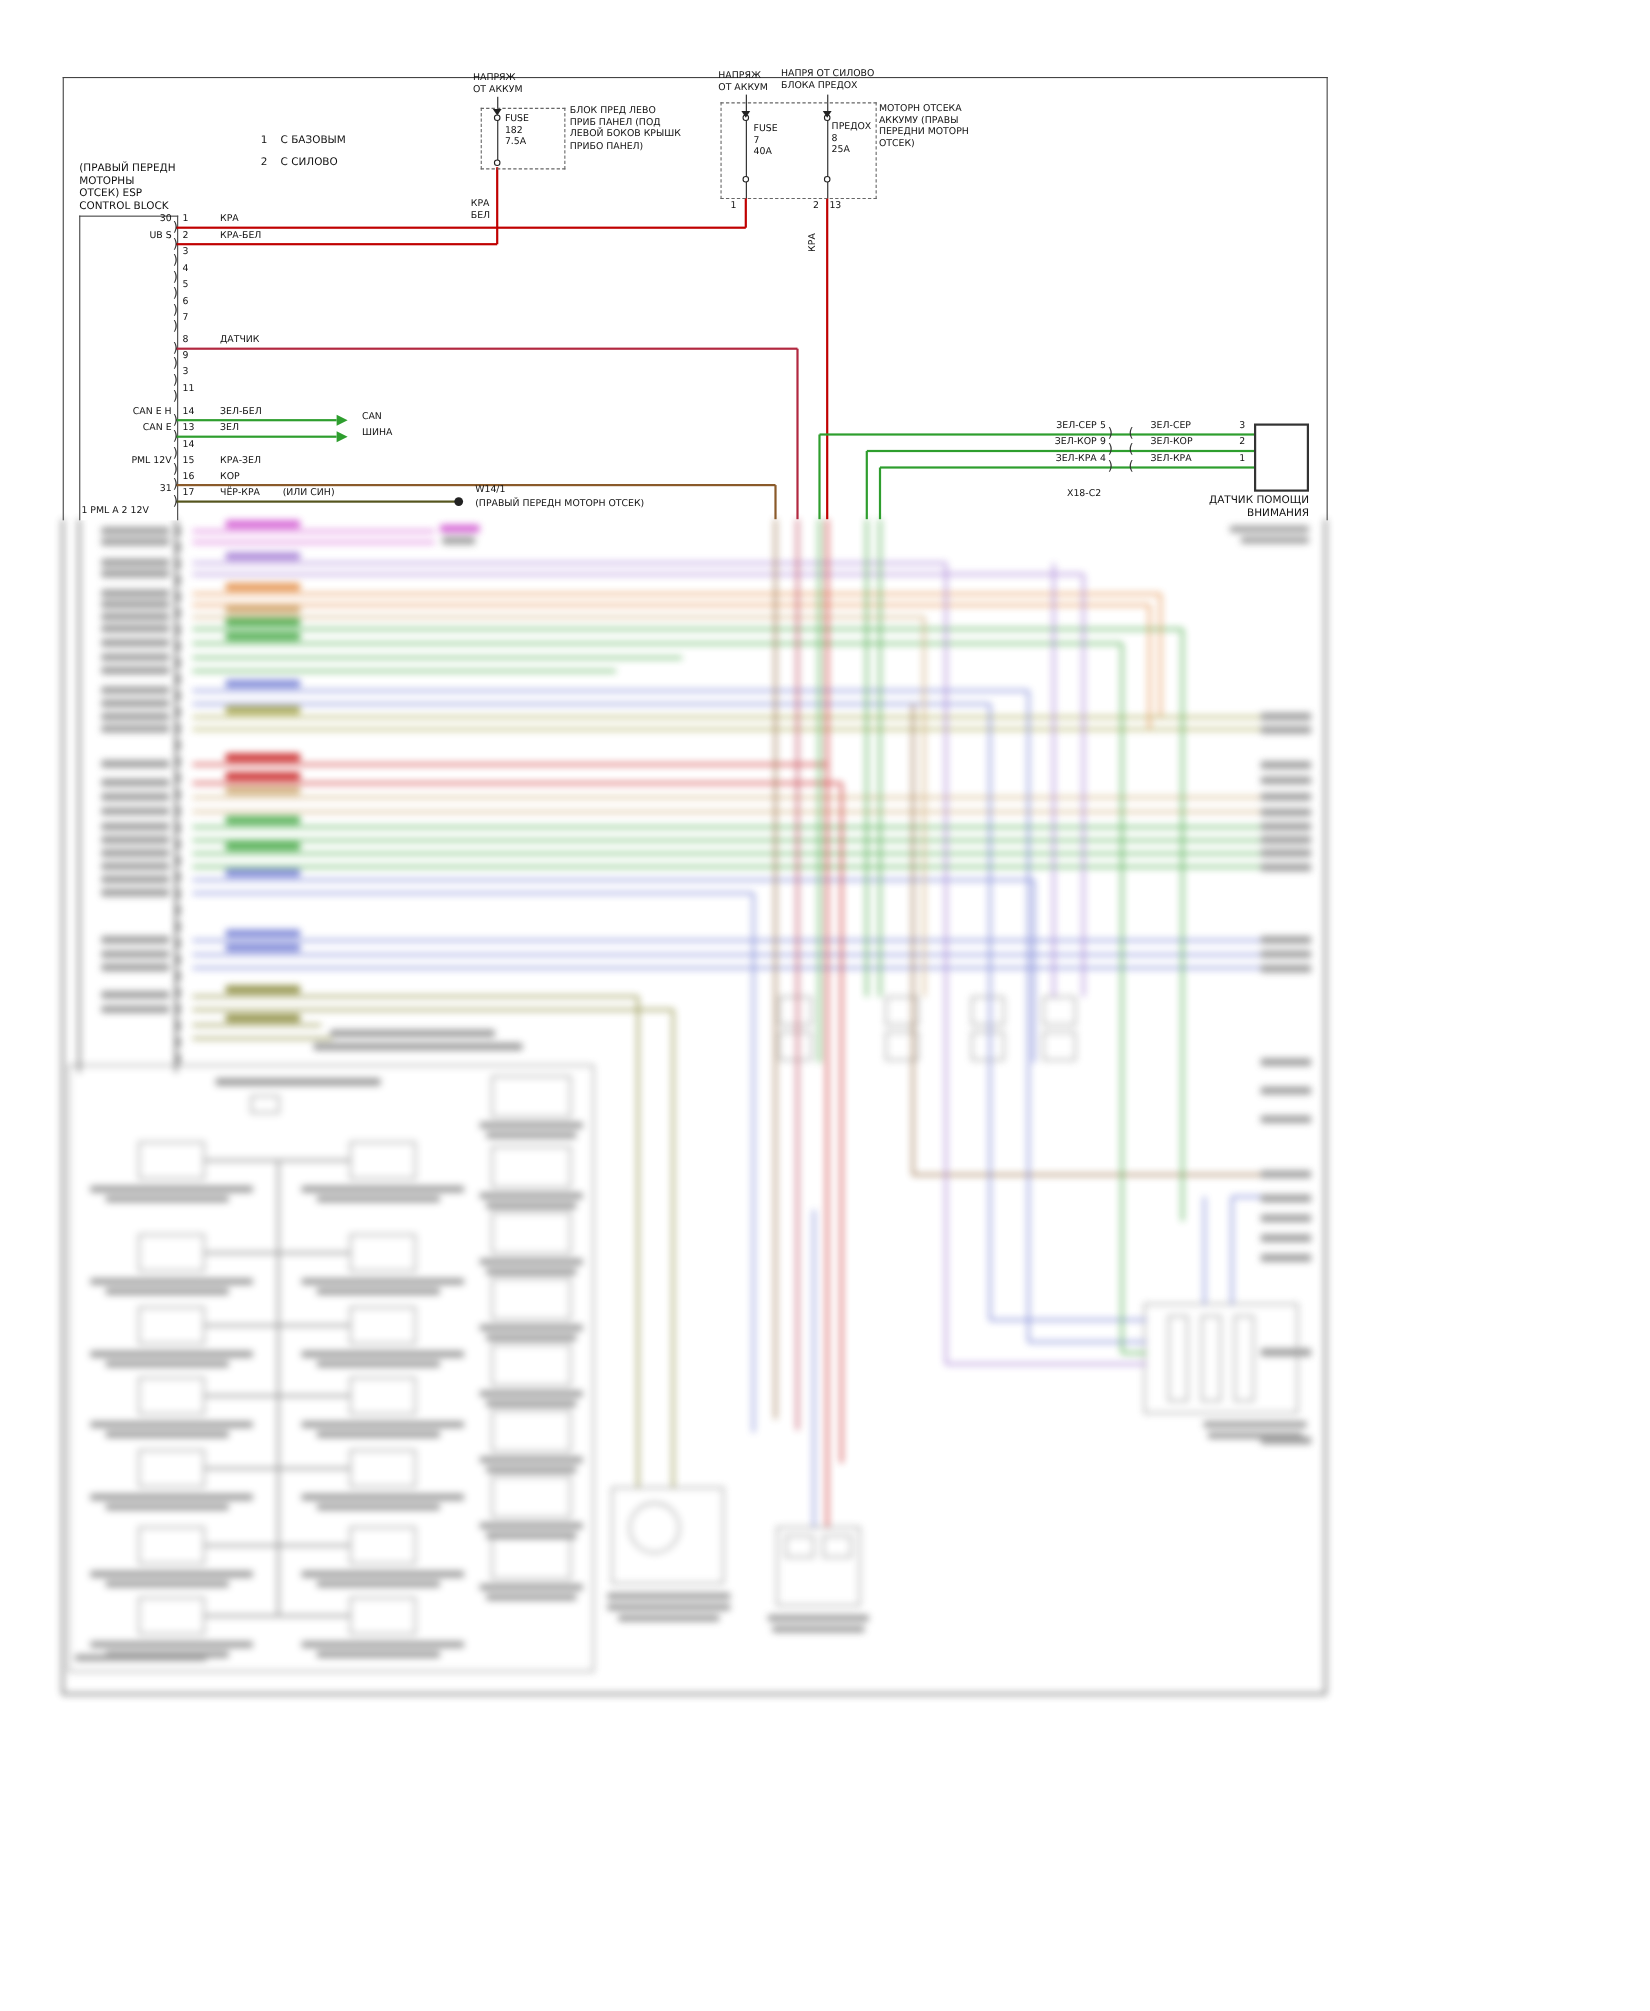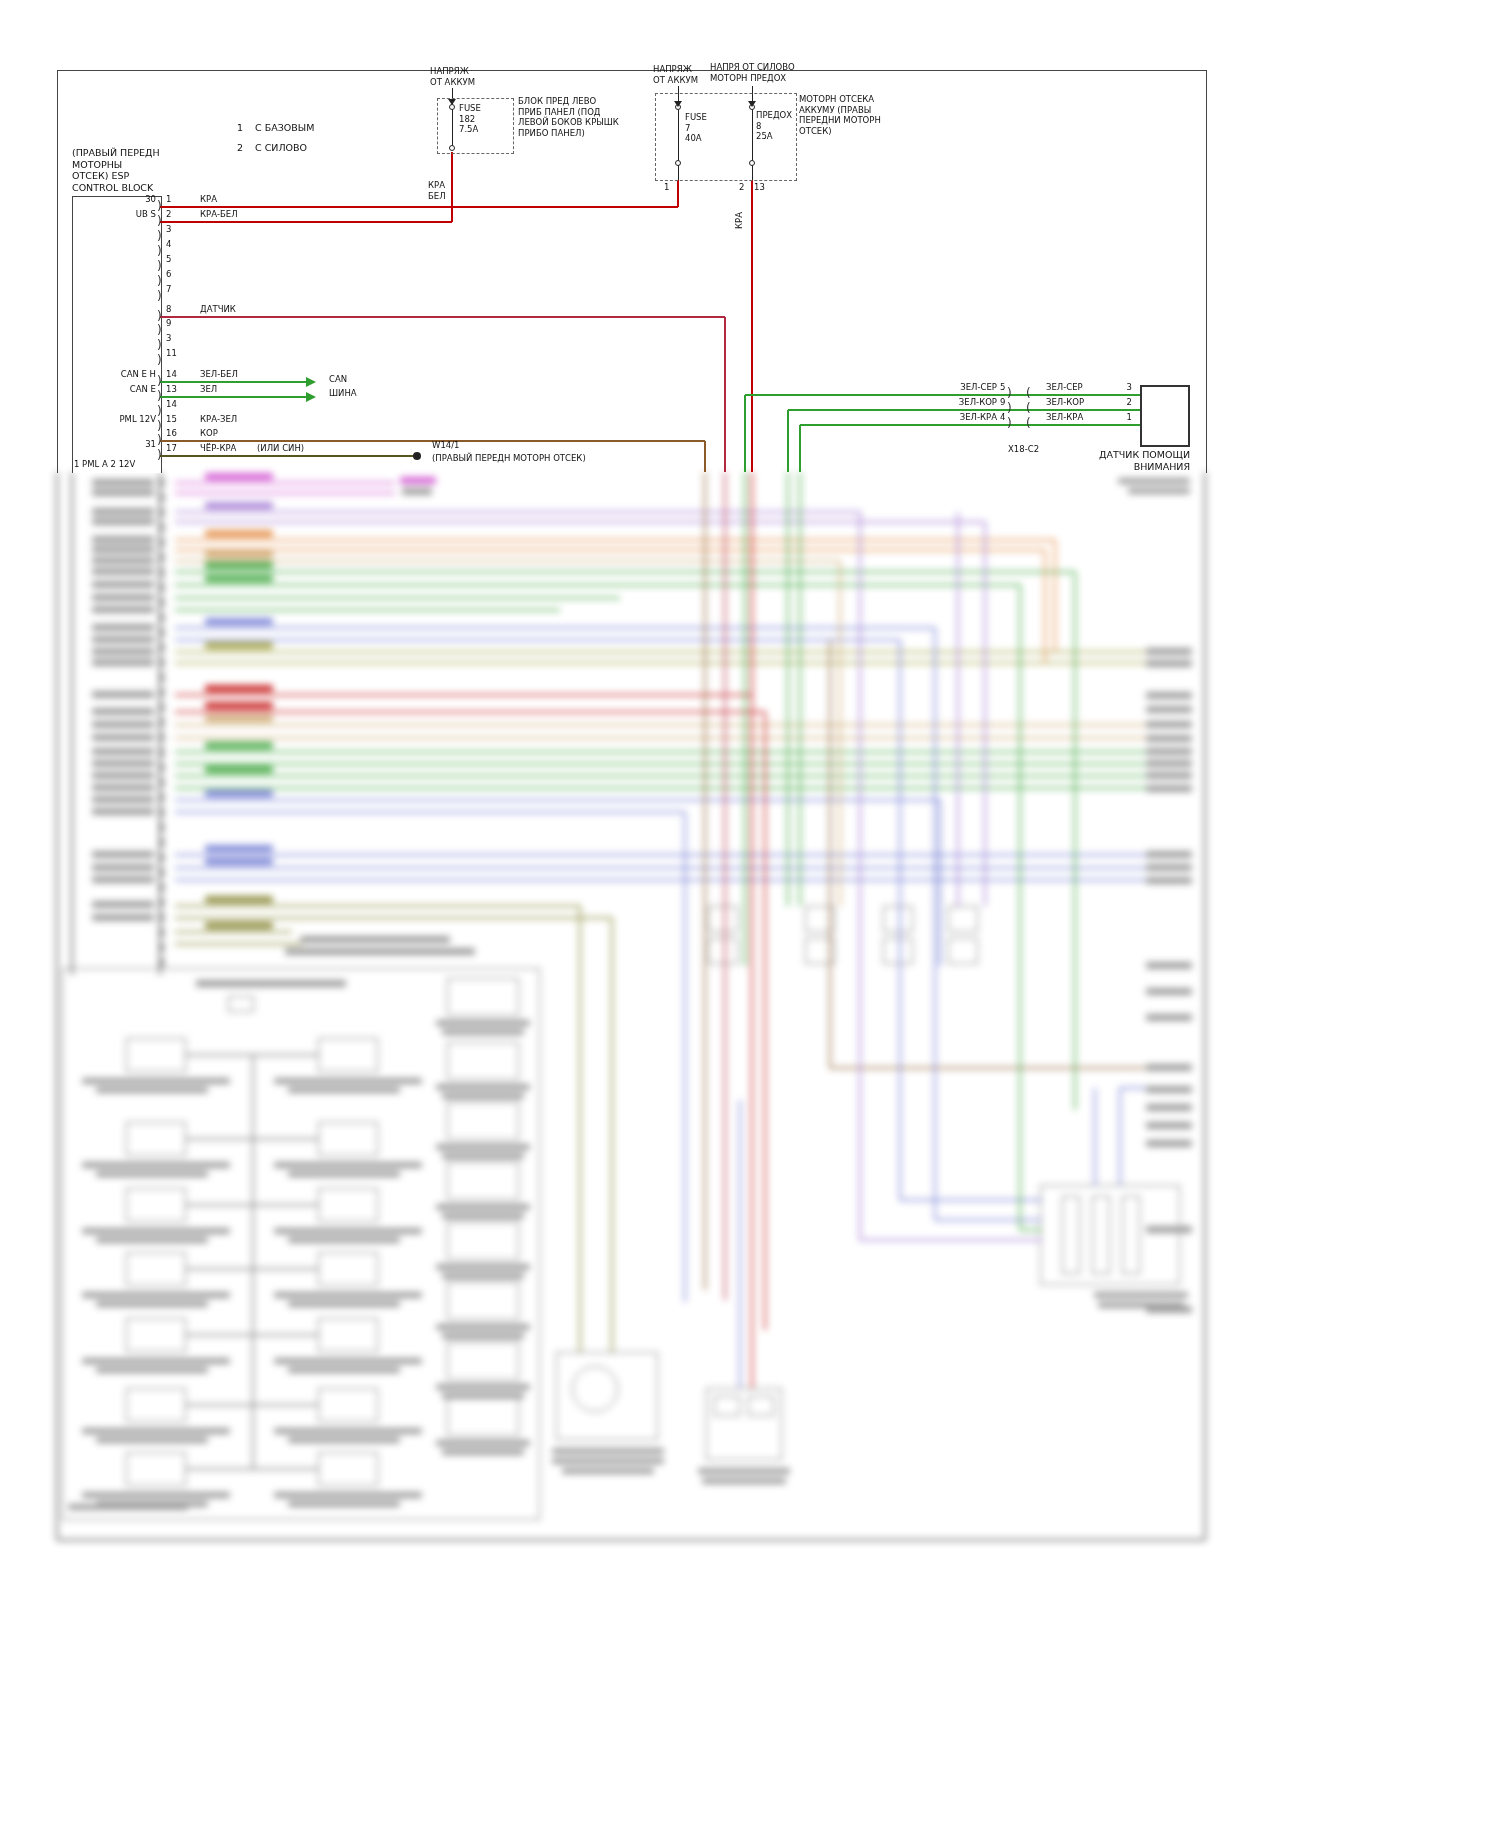--- a/index.html
+++ b/index.html
@@ -370,21 +370,21 @@
   <div class="t pre s" style="left:518px;top:96px">БЛОК ПРЕД ЛЕВО
 ПРИБ ПАНЕЛ (ПОД
 ЛЕВОЙ БОКОВ КРЫШК
 ПРИБО ПАНЕЛ)</div>
   <div class="t pre s" style="left:428px;top:180px">КРА
 БЕЛ</div>
 
   <div class="t pre s" style="left:653px;top:64px">НАПРЯЖ
 ОТ АККУМ</div>
   <div class="t pre s" style="left:710px;top:62px">НАПРЯ ОТ СИЛОВО
-МОТОРН ПРЕДОХ</div>
+БЛОКА ПРЕДОХ</div>
   <div class="dashed" style="left:655px;top:93px;width:140px;height:86px"></div>
   <div class="t s fuse-txt" style="left:685px;top:112px">
     <span>FUSE</span>
     <span>7</span>
     <span>40A</span>
   </div>
   <div class="t s fuse-txt" style="left:756px;top:110px">
     <span>ПРЕДОХ</span>
     <span>8</span>
     <span>25A</span>
@@ -397,21 +397,21 @@
   <div class="t s" style="left:739px;top:182px">2</div>
   <div class="t s" style="left:754px;top:182px">13</div>
   <div class="t s vert" style="left:734px;top:212px">КРА</div>
 
   <div class="t s" style="left:329px;top:374px">CAN</div>
   <div class="t s" style="left:329px;top:388px">ШИНА</div>
 
   <div class="t s" style="left:432px;top:440px">W14/1</div>
   <div class="t s" style="left:432px;top:453px">(ПРАВЫЙ ПЕРЕДН МОТОРН ОТСЕК)</div>
 
-  <div class="t s" style="left:1008px;top:444px">X18-C2</div>
+  <div class="t s" style="left:970px;top:444px">X18-C2</div>
   <div id="sensor-box"></div>
   <div class="t pre" style="left:1076px;top:449px;width:114px;text-align:right">ДАТЧИК ПОМОЩИ
 ВНИМАНИЯ</div>
 
   <div class="t s" style="left:74px;top:459px">1  PML A   2  12V</div>
 <div class="paren" style="left: 157px; top: 199px;">)</div>
     <div class="t s" style="left: 166px; top: 194px;">1</div>
     <div class="t s" style="left: 200px; top: 194px;">КРА</div>
     <div class="paren" style="left: 157px; top: 214px;">)</div>
     <div class="t s" style="left: 166px; top: 209px;">2</div>

